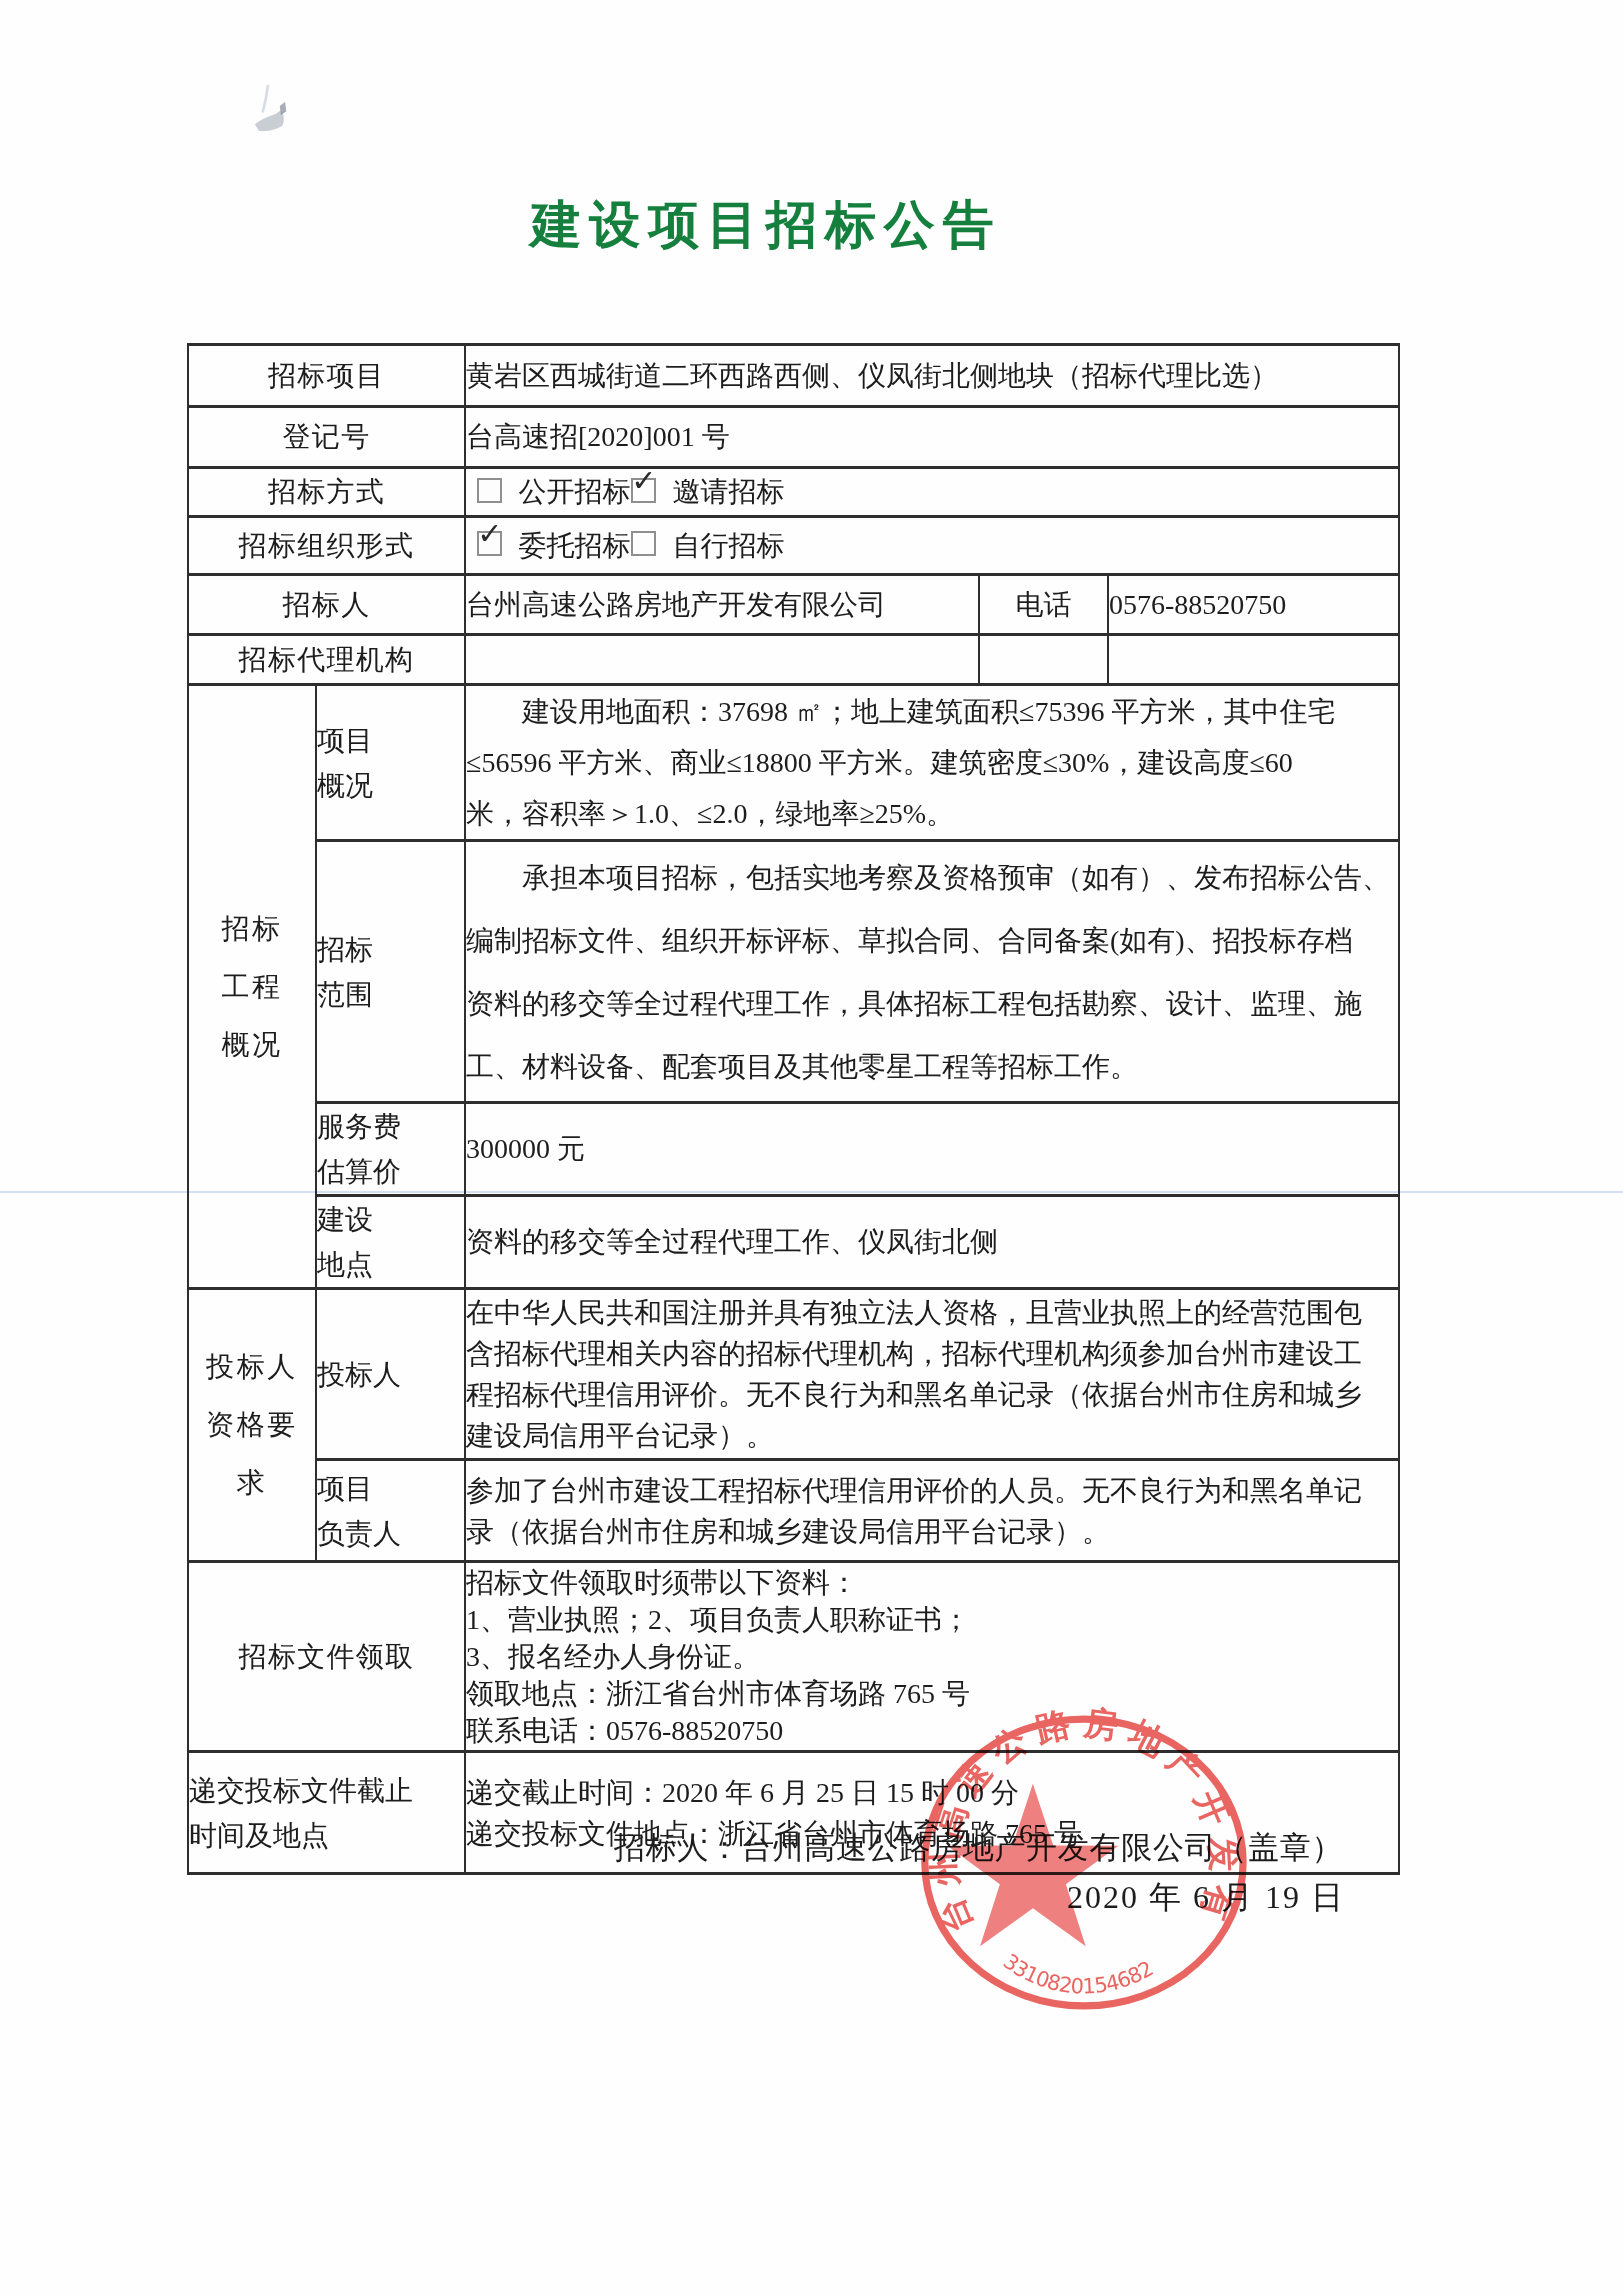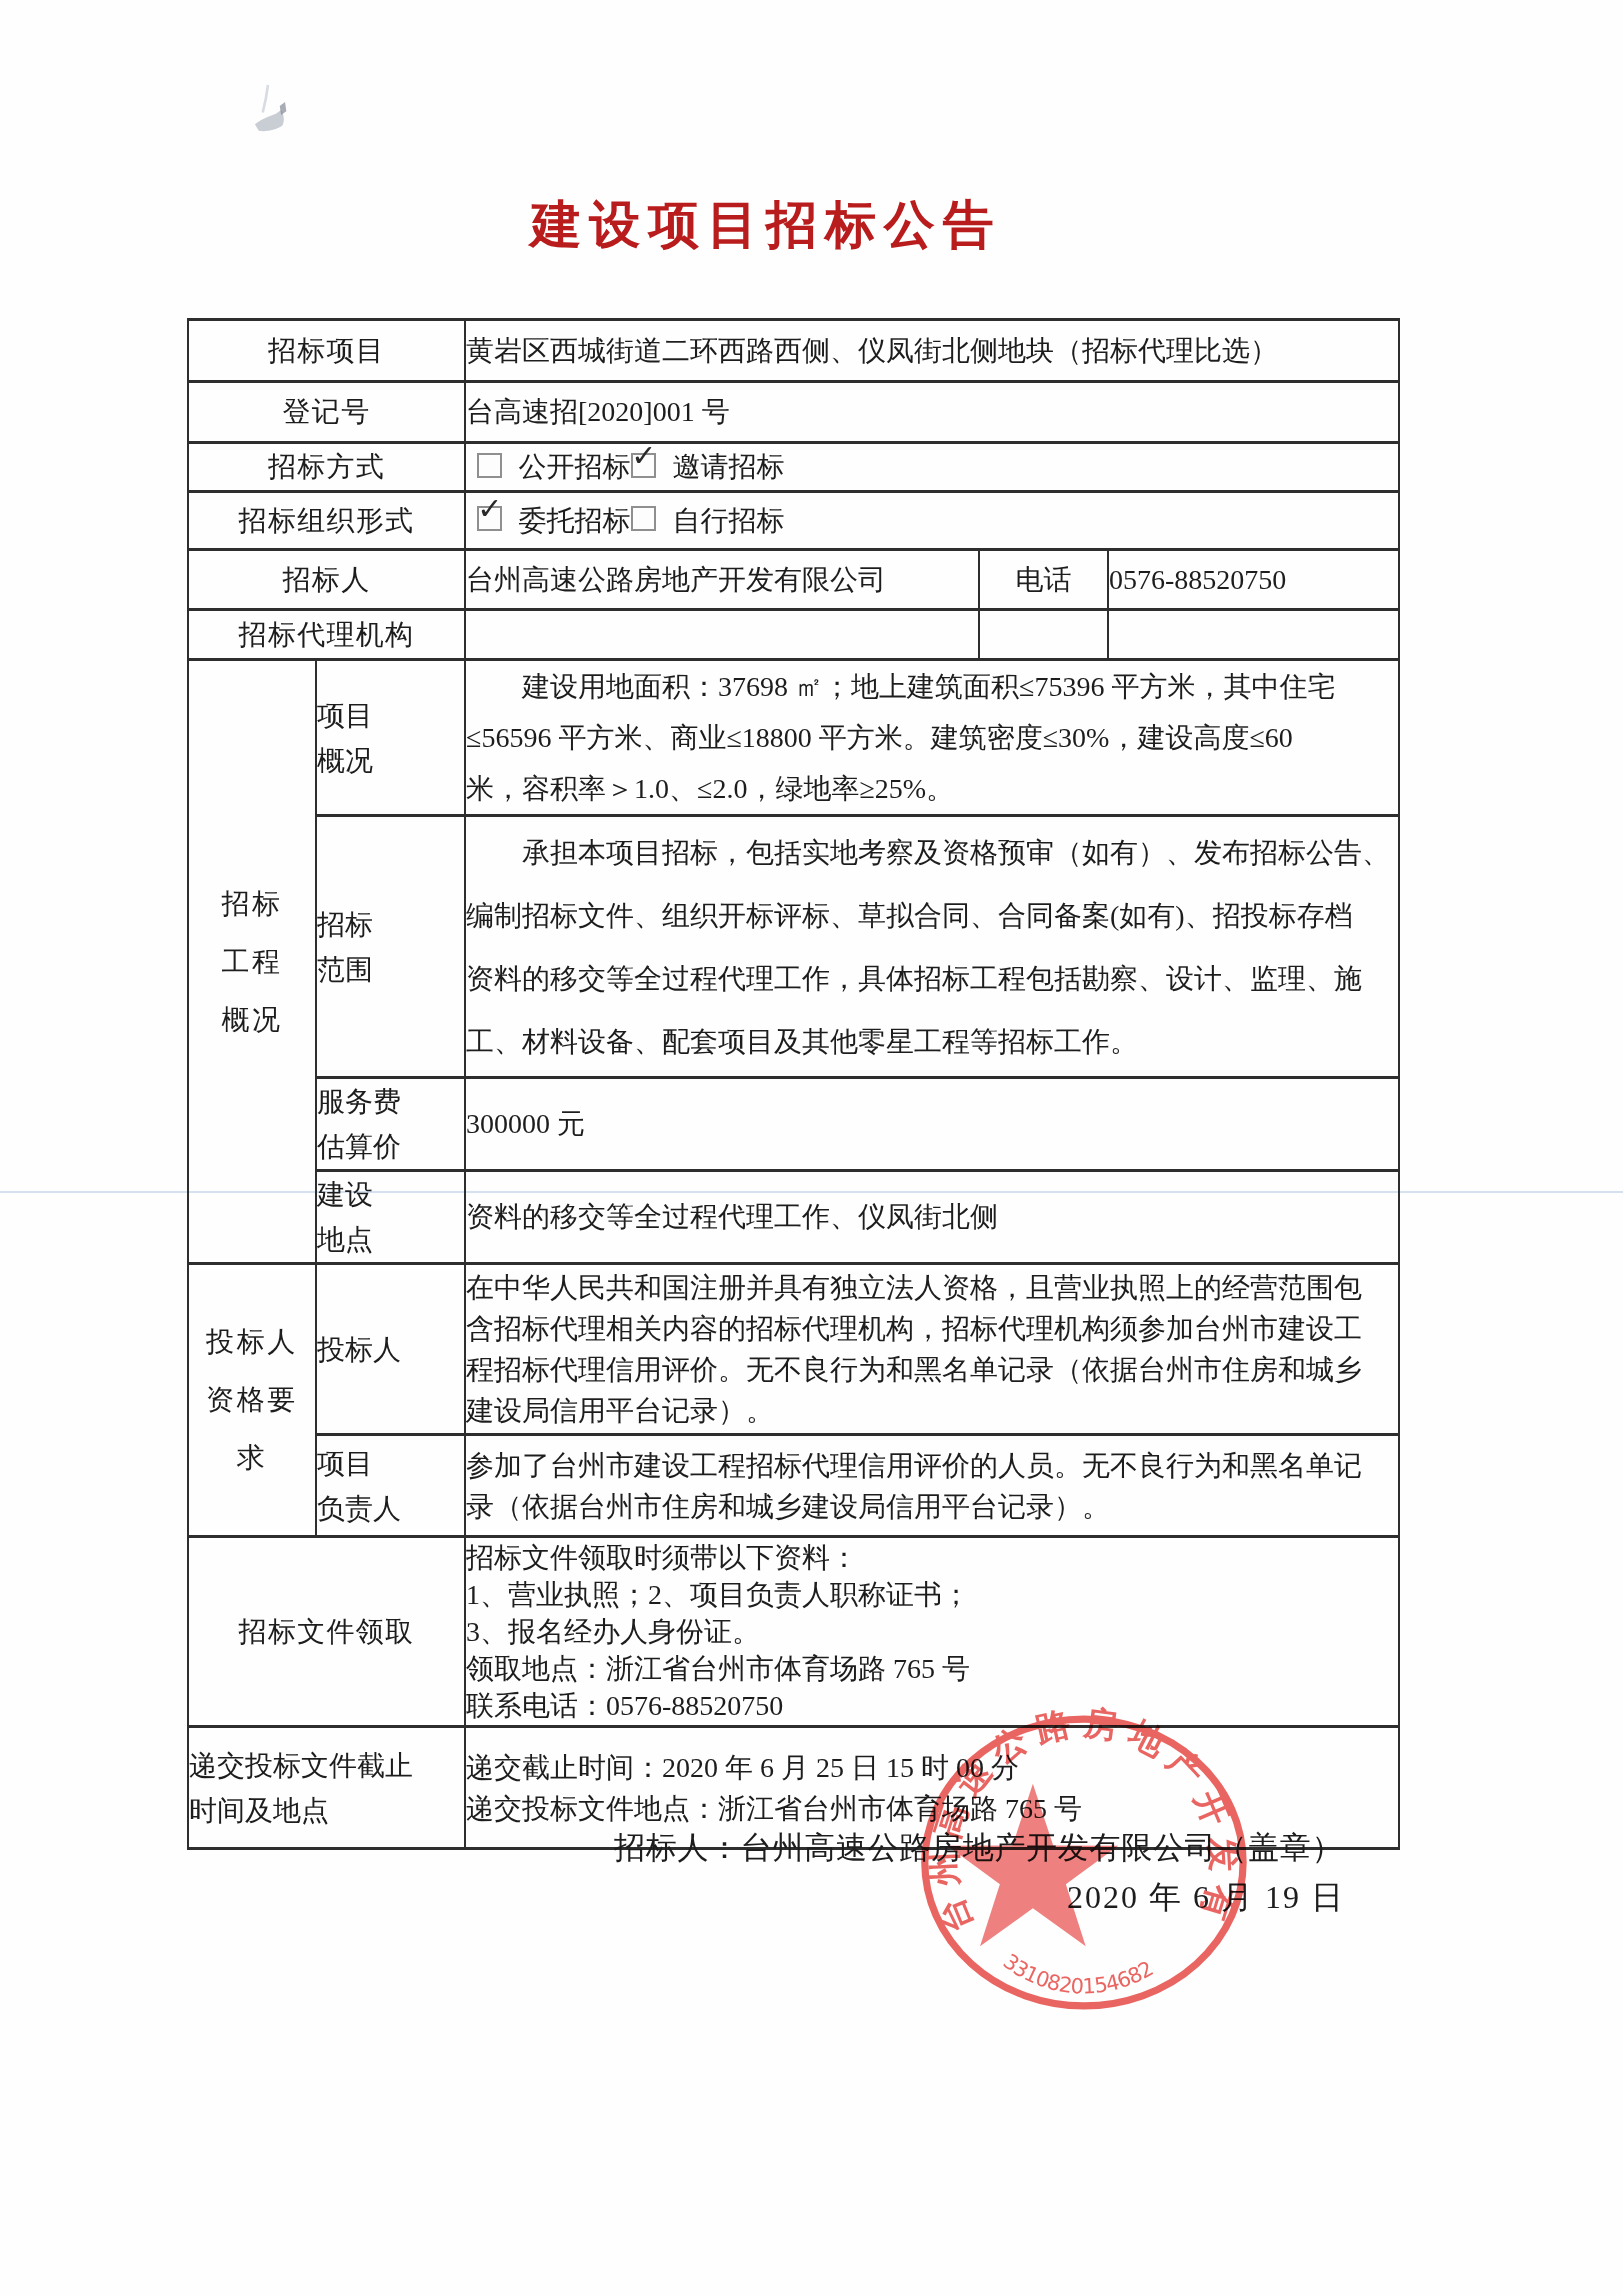--- a/index.html
+++ b/index.html
@@ -15,25 +15,25 @@
   .scanline{
     position:absolute;left:0;top:1191px;width:1623px;height:2px;
     background:rgba(120,160,210,0.30);
   }
   .smudge{position:absolute;left:247px;top:73px;opacity:.75;}
   
   .title{
     position:absolute;left:0;top:191px;width:1532px;
     text-align:center;
     font-size:51px;font-weight:bold;letter-spacing:7.9px;
-    color:#b91c1c;
+    color:#15803d;
   }
   
   table.doc{
-    position:absolute;left:187px;top:318px;
+    position:absolute;left:187px;top:343px;
     width:1211px;border-collapse:collapse;table-layout:fixed;
   }
   table.doc td{
     border-left:2px solid #2e2e2e;border-right:2px solid #2e2e2e;
     border-top:3.3px solid #2e2e2e;border-bottom:3.3px solid #2e2e2e;
     font-size:28px;
     vertical-align:middle;
     padding:0;
     overflow:hidden;
   }

